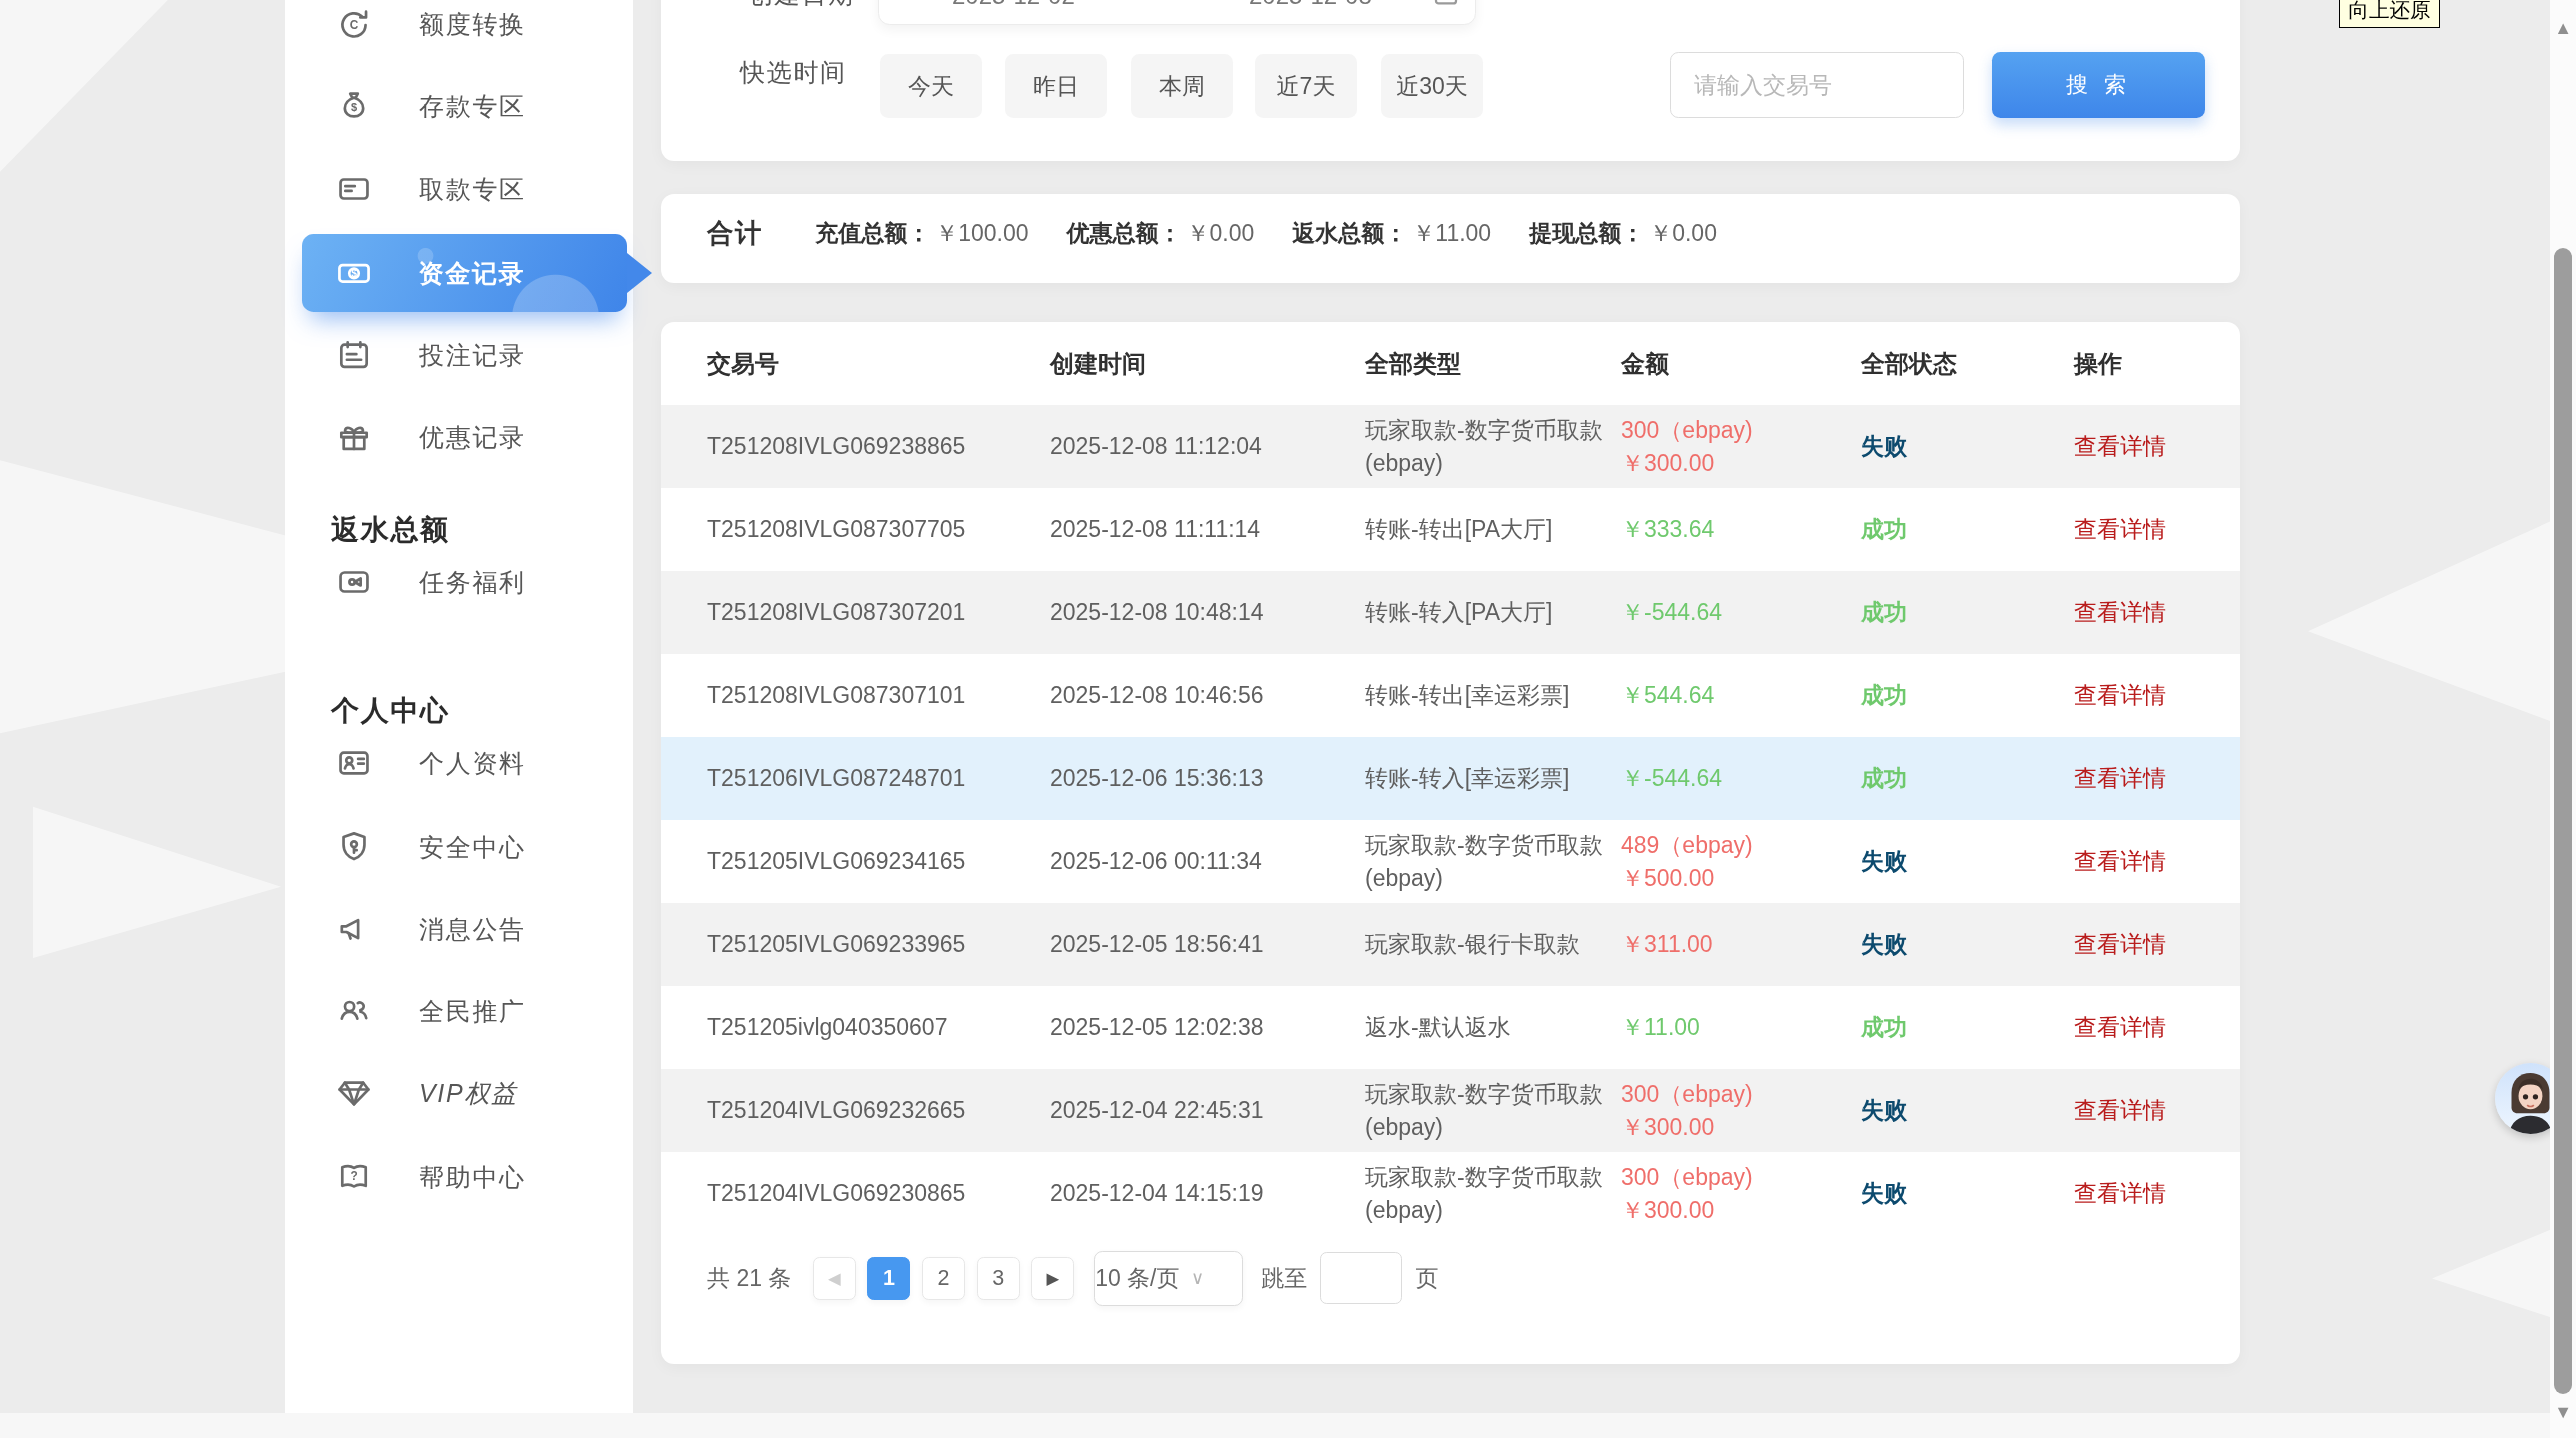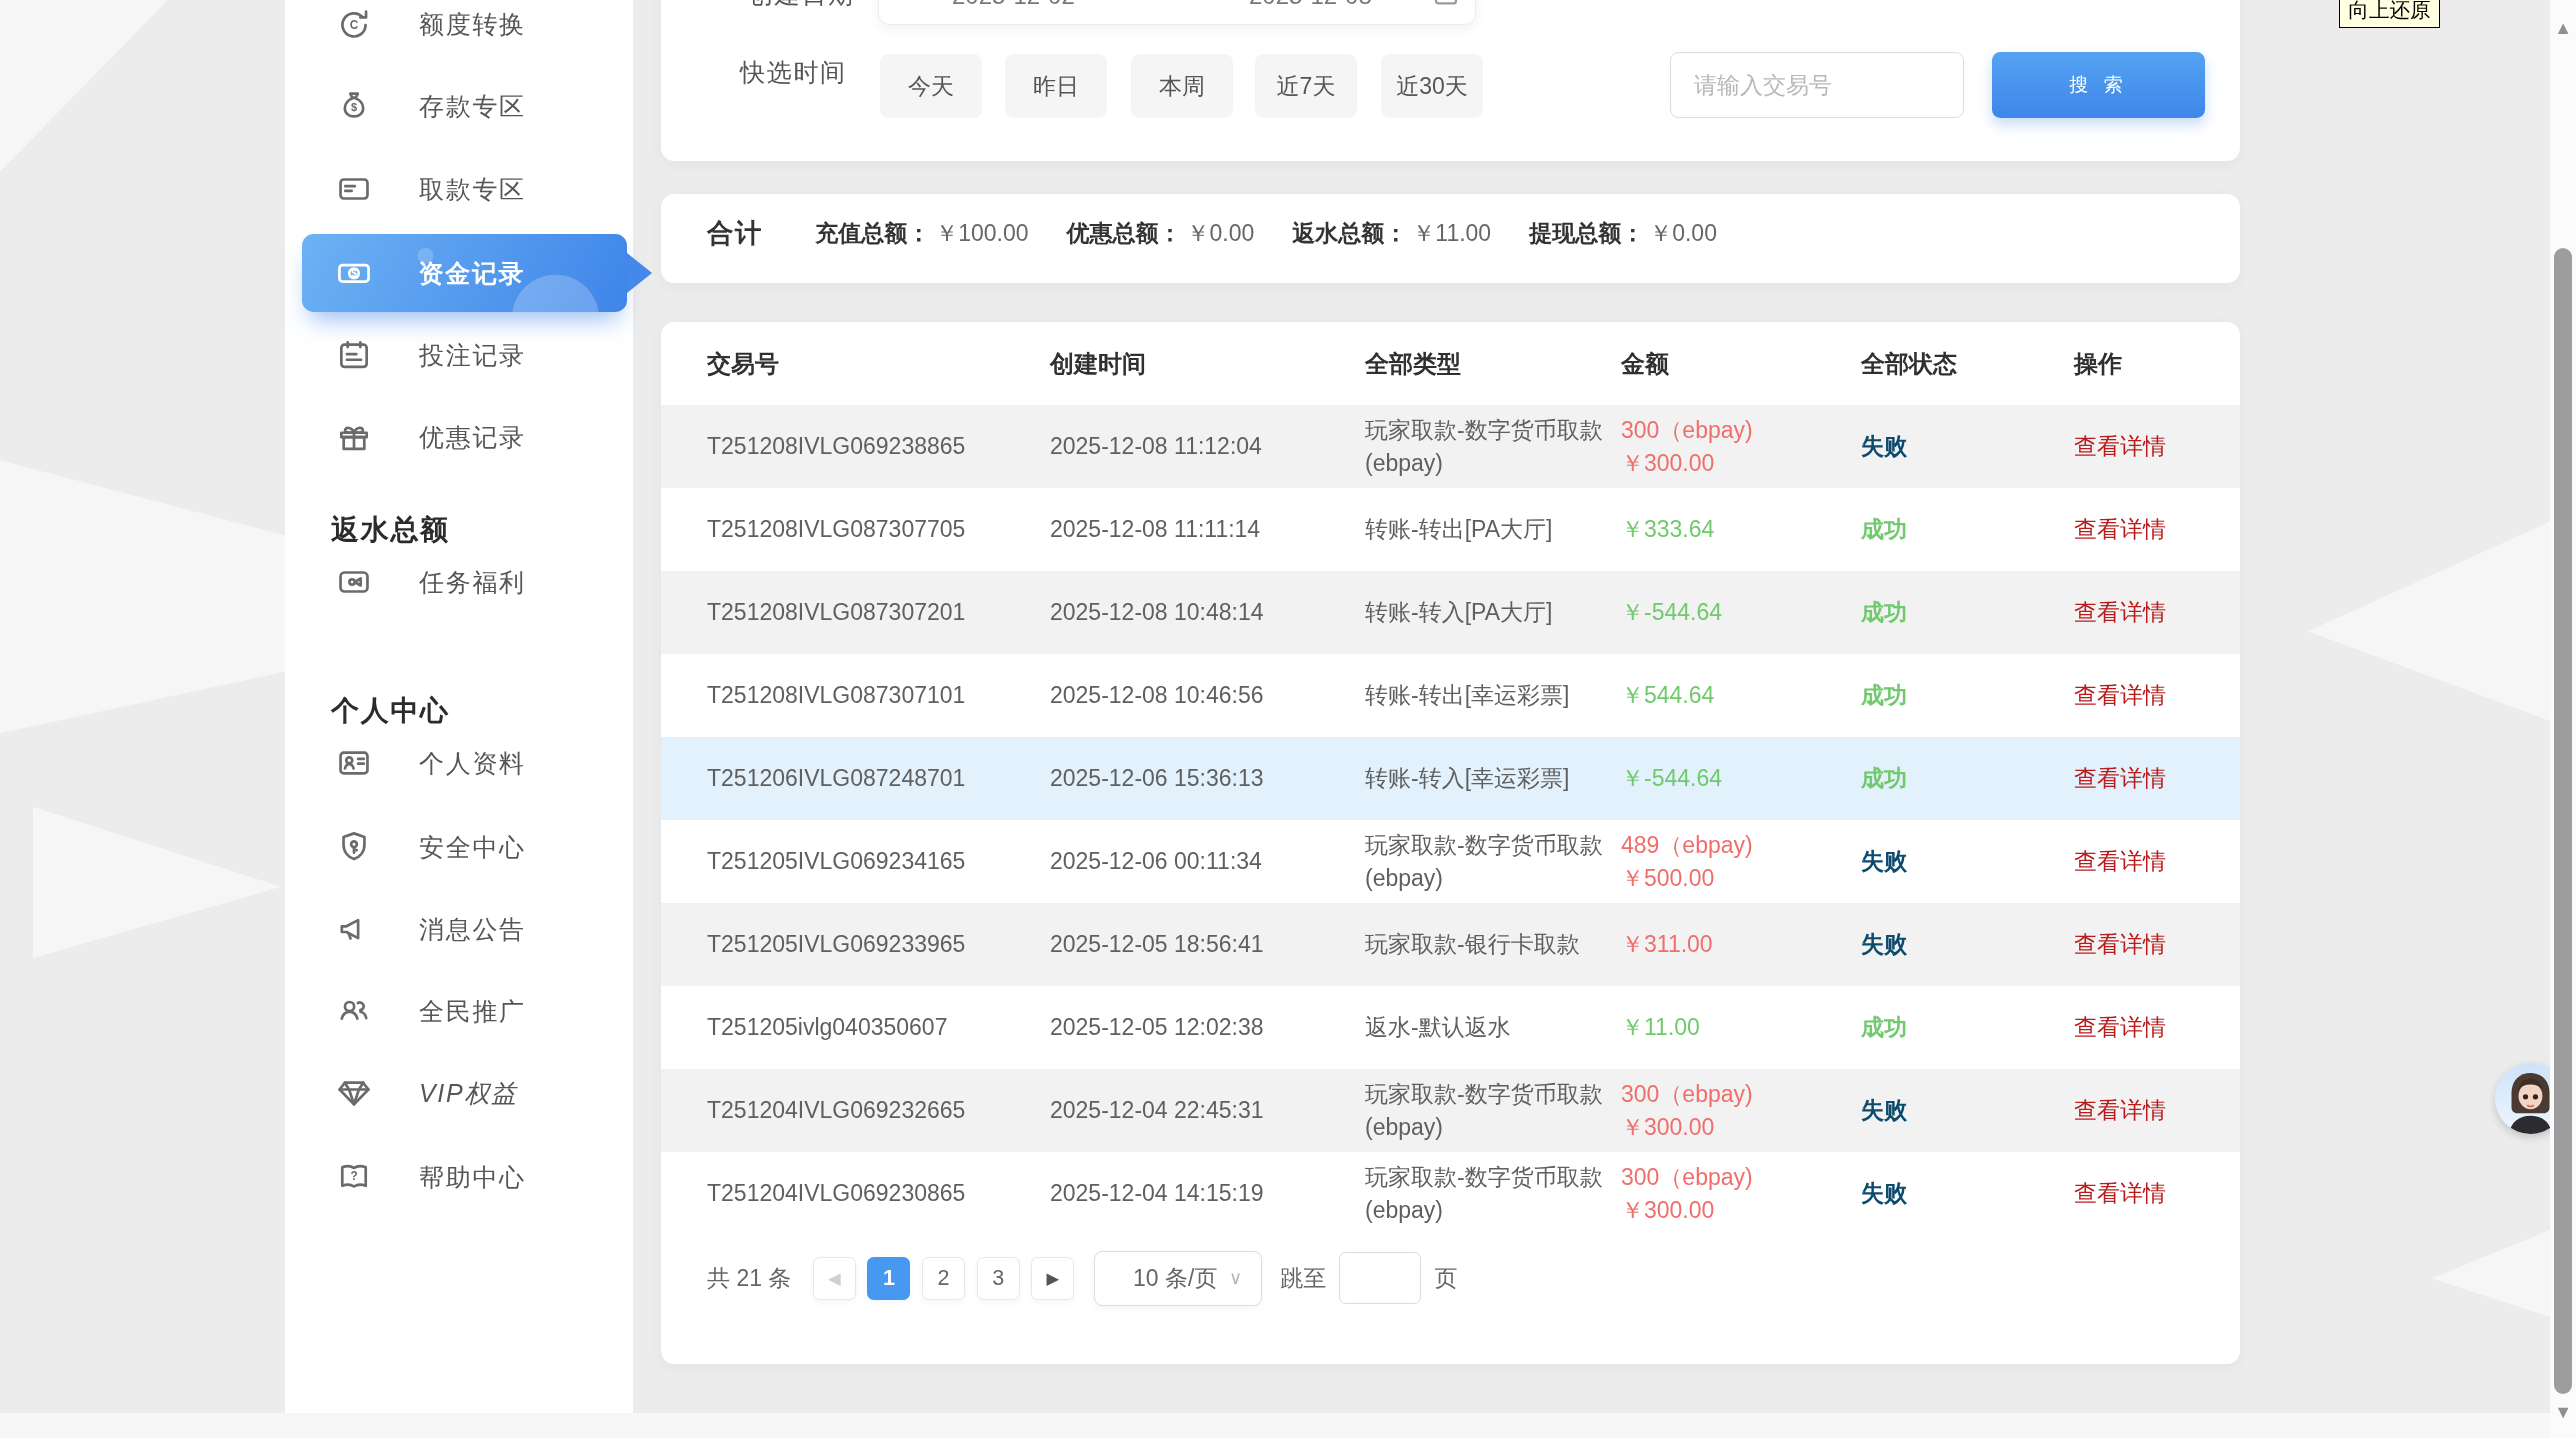--- a/index.html
+++ b/index.html
@@ -26,21 +26,21 @@
   .card{position:absolute;left:661px;width:1579px;background:#fff;border-radius:13.2px;box-shadow:0 3.3px 15px rgba(0,0,0,.04);z-index:1;}
   .filter-card{top:-50px;height:211px;}
   .flabel{position:absolute;font-size:25px;color:#555;letter-spacing:1.7px;}
   .date-box{position:absolute;left:217px;top:5px;width:596px;height:68px;background:#fff;border:1.7px solid #ececec;border-radius:11.6px;box-shadow:0 5px 11.6px rgba(0,0,0,.05);}
   .date-txt{position:absolute;top:26.4px;font-size:24px;color:#777;line-height:28px;}
   .cal-ico{position:absolute;left:552px;top:23px;color:#9a9a9a;}
   .quick-btn{position:absolute;top:104px;height:64px;width:102px;background:#f5f5f5;border:none;border-radius:8.3px;font-size:23px;color:#555;font-family:inherit;cursor:pointer;}
   .search-input{position:absolute;left:1009px;top:102px;width:294px;height:66px;box-sizing:border-box;border:1.7px solid #dcdcdc;border-radius:8.3px;font-size:23px;color:#444;padding:0 23px;font-family:inherit;outline:none;}
   .search-input::placeholder{color:#b8b8b8;}
   .search-btn{position:absolute;left:1331px;top:102px;width:213px;height:66px;border:none;border-radius:8.3px;
-    background:linear-gradient(180deg,#55a2f1,#3e86ea);color:#fff;font-size:19px;letter-spacing:5px;font-family:inherit;cursor:pointer;box-shadow:0 6.6px 13.2px rgba(62,134,234,.28);}
+    background:linear-gradient(180deg,#55a2f1,#3e86ea);color:#fff;font-size:22px;letter-spacing:5px;font-family:inherit;cursor:pointer;box-shadow:0 6.6px 13.2px rgba(62,134,234,.28);}
   
   .summary-card{top:194px;height:89px;}
   .sum-row{position:absolute;left:46px;top:0;height:79px;display:flex;align-items:center;gap:12px;}
   .sum-title{font-size:26.4px;font-weight:bold;color:#333;margin-right:40px;letter-spacing:1.7px;}
   .sum-item{margin-right:38px;font-size:23px;display:flex;align-items:center;}
   .sum-item .lb{color:#333;font-weight:bold;}
   .sum-item .vl{color:#666;margin-left:5px;}
   
   .table-card{top:322px;height:1042px;}
   .t-grid{display:grid;grid-template-columns:343px 315px 256px 240px 213px auto;align-items:center;padding:0 0 0 46px;box-sizing:border-box;}
@@ -55,21 +55,21 @@
   .st.green{color:#6fc96d;font-weight:600;}
   .detail-link{color:#b91c1c;cursor:pointer;}
   
   .pager{position:absolute;left:46px;top:923px;height:66px;display:flex;align-items:center;font-size:23px;color:#666;}
   .pager .total{margin-right:21.5px;}
   .pg-btn{width:41px;height:41px;border:1.7px solid #e7e7e7;border-radius:6.6px;background:#fff;display:flex;align-items:center;justify-content:center;margin-right:11.6px;font-size:21.5px;color:#666;cursor:pointer;box-shadow:0 2.5px 6.6px rgba(0,0,0,.04);}
   .pg-btn.active{background:#4798f0;border-color:#4798f0;color:#fff;font-weight:bold;}
   .pg-btn .arr{font-size:16.5px;}
   .pg-btn.prev .arr{color:#cfcfcf;}
   .pg-btn.next .arr{color:#555;}
-  .pg-select{width:147px;height:53px;border:1.7px solid #dcdcdc;border-radius:8.3px;background:#fff;display:flex;align-items:center;justify-content:center;margin:0 18px 0 8.3px;cursor:pointer;box-shadow:0 2.5px 6.6px rgba(0,0,0,.04);padding-left:19px;}
+  .pg-select{width:147px;height:53px;border:1.7px solid #dcdcdc;border-radius:8.3px;background:#fff;display:flex;align-items:center;justify-content:flex-start;margin:0 18px 0 8.3px;cursor:pointer;box-shadow:0 2.5px 6.6px rgba(0,0,0,.04);}
   .pg-select .chev{color:#b5b5b5;font-size:18px;margin-left:11.6px;}
   .jump-input{width:76px;height:48px;border:1.7px solid #dcdcdc;border-radius:6.6px;margin:0 13.2px;font-size:23px;text-align:center;font-family:inherit;outline:none;}
   
   .tooltip{position:absolute;left:2339px;top:-6.6px;background:#ffffe1;border:1.7px solid #000;padding:1.7px 8.3px 3.3px;font-size:20.6px;color:#000;white-space:nowrap;z-index:7;}
   .scrollbar{position:absolute;left:2550px;top:0;width:26.4px;height:1438px;background:#fbfbfb;z-index:8;}
   .sb-arrow{position:absolute;left:0;width:26.4px;text-align:center;color:#8f8f8f;font-size:18px;}
   .sb-thumb{position:absolute;left:4.1px;top:248px;width:18px;height:1146px;background:#9d9d9d;border-radius:9px;}
   .avatar{position:absolute;left:2495px;top:1063px;width:71px;height:71px;border-radius:50%;overflow:hidden;z-index:7;
     background:linear-gradient(180deg,#cfe2fb,#eef6ff);box-shadow:0 3.3px 8.3px rgba(0,0,0,.18);cursor:pointer;}
   .bottom-strip{position:absolute;left:0;top:1413px;width:2576px;height:25px;background:#f7f7f7;z-index:5;}

